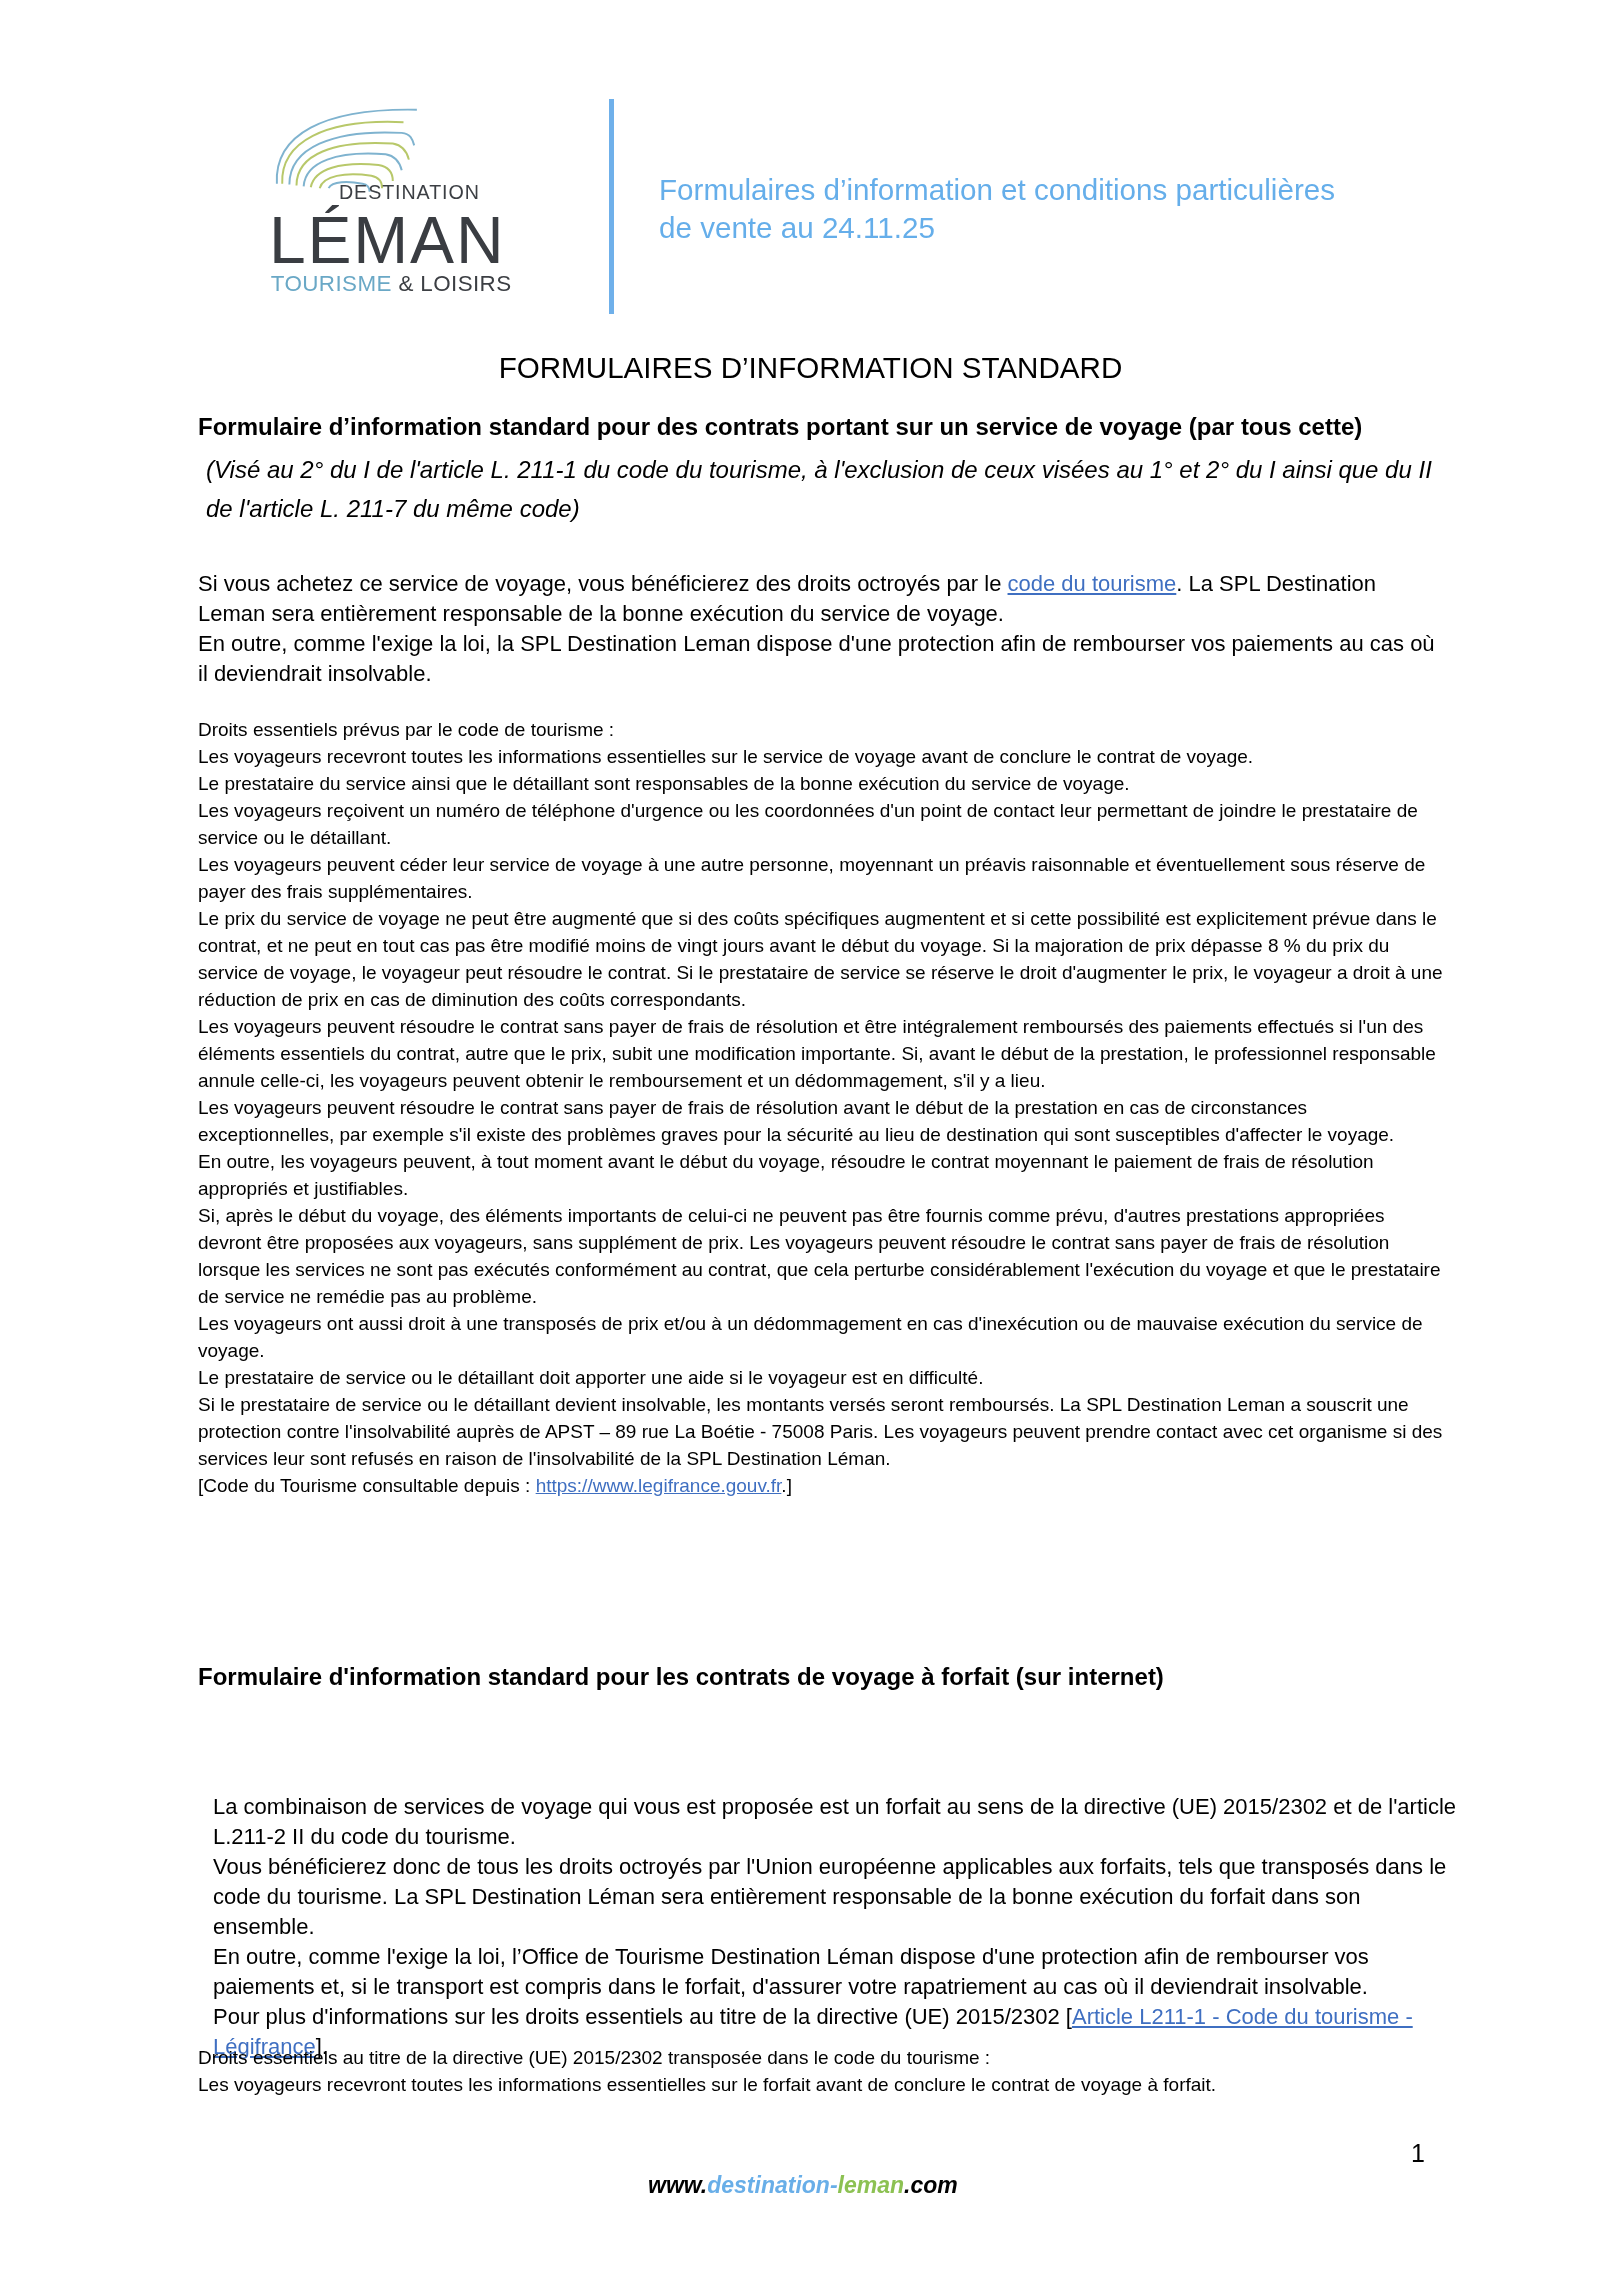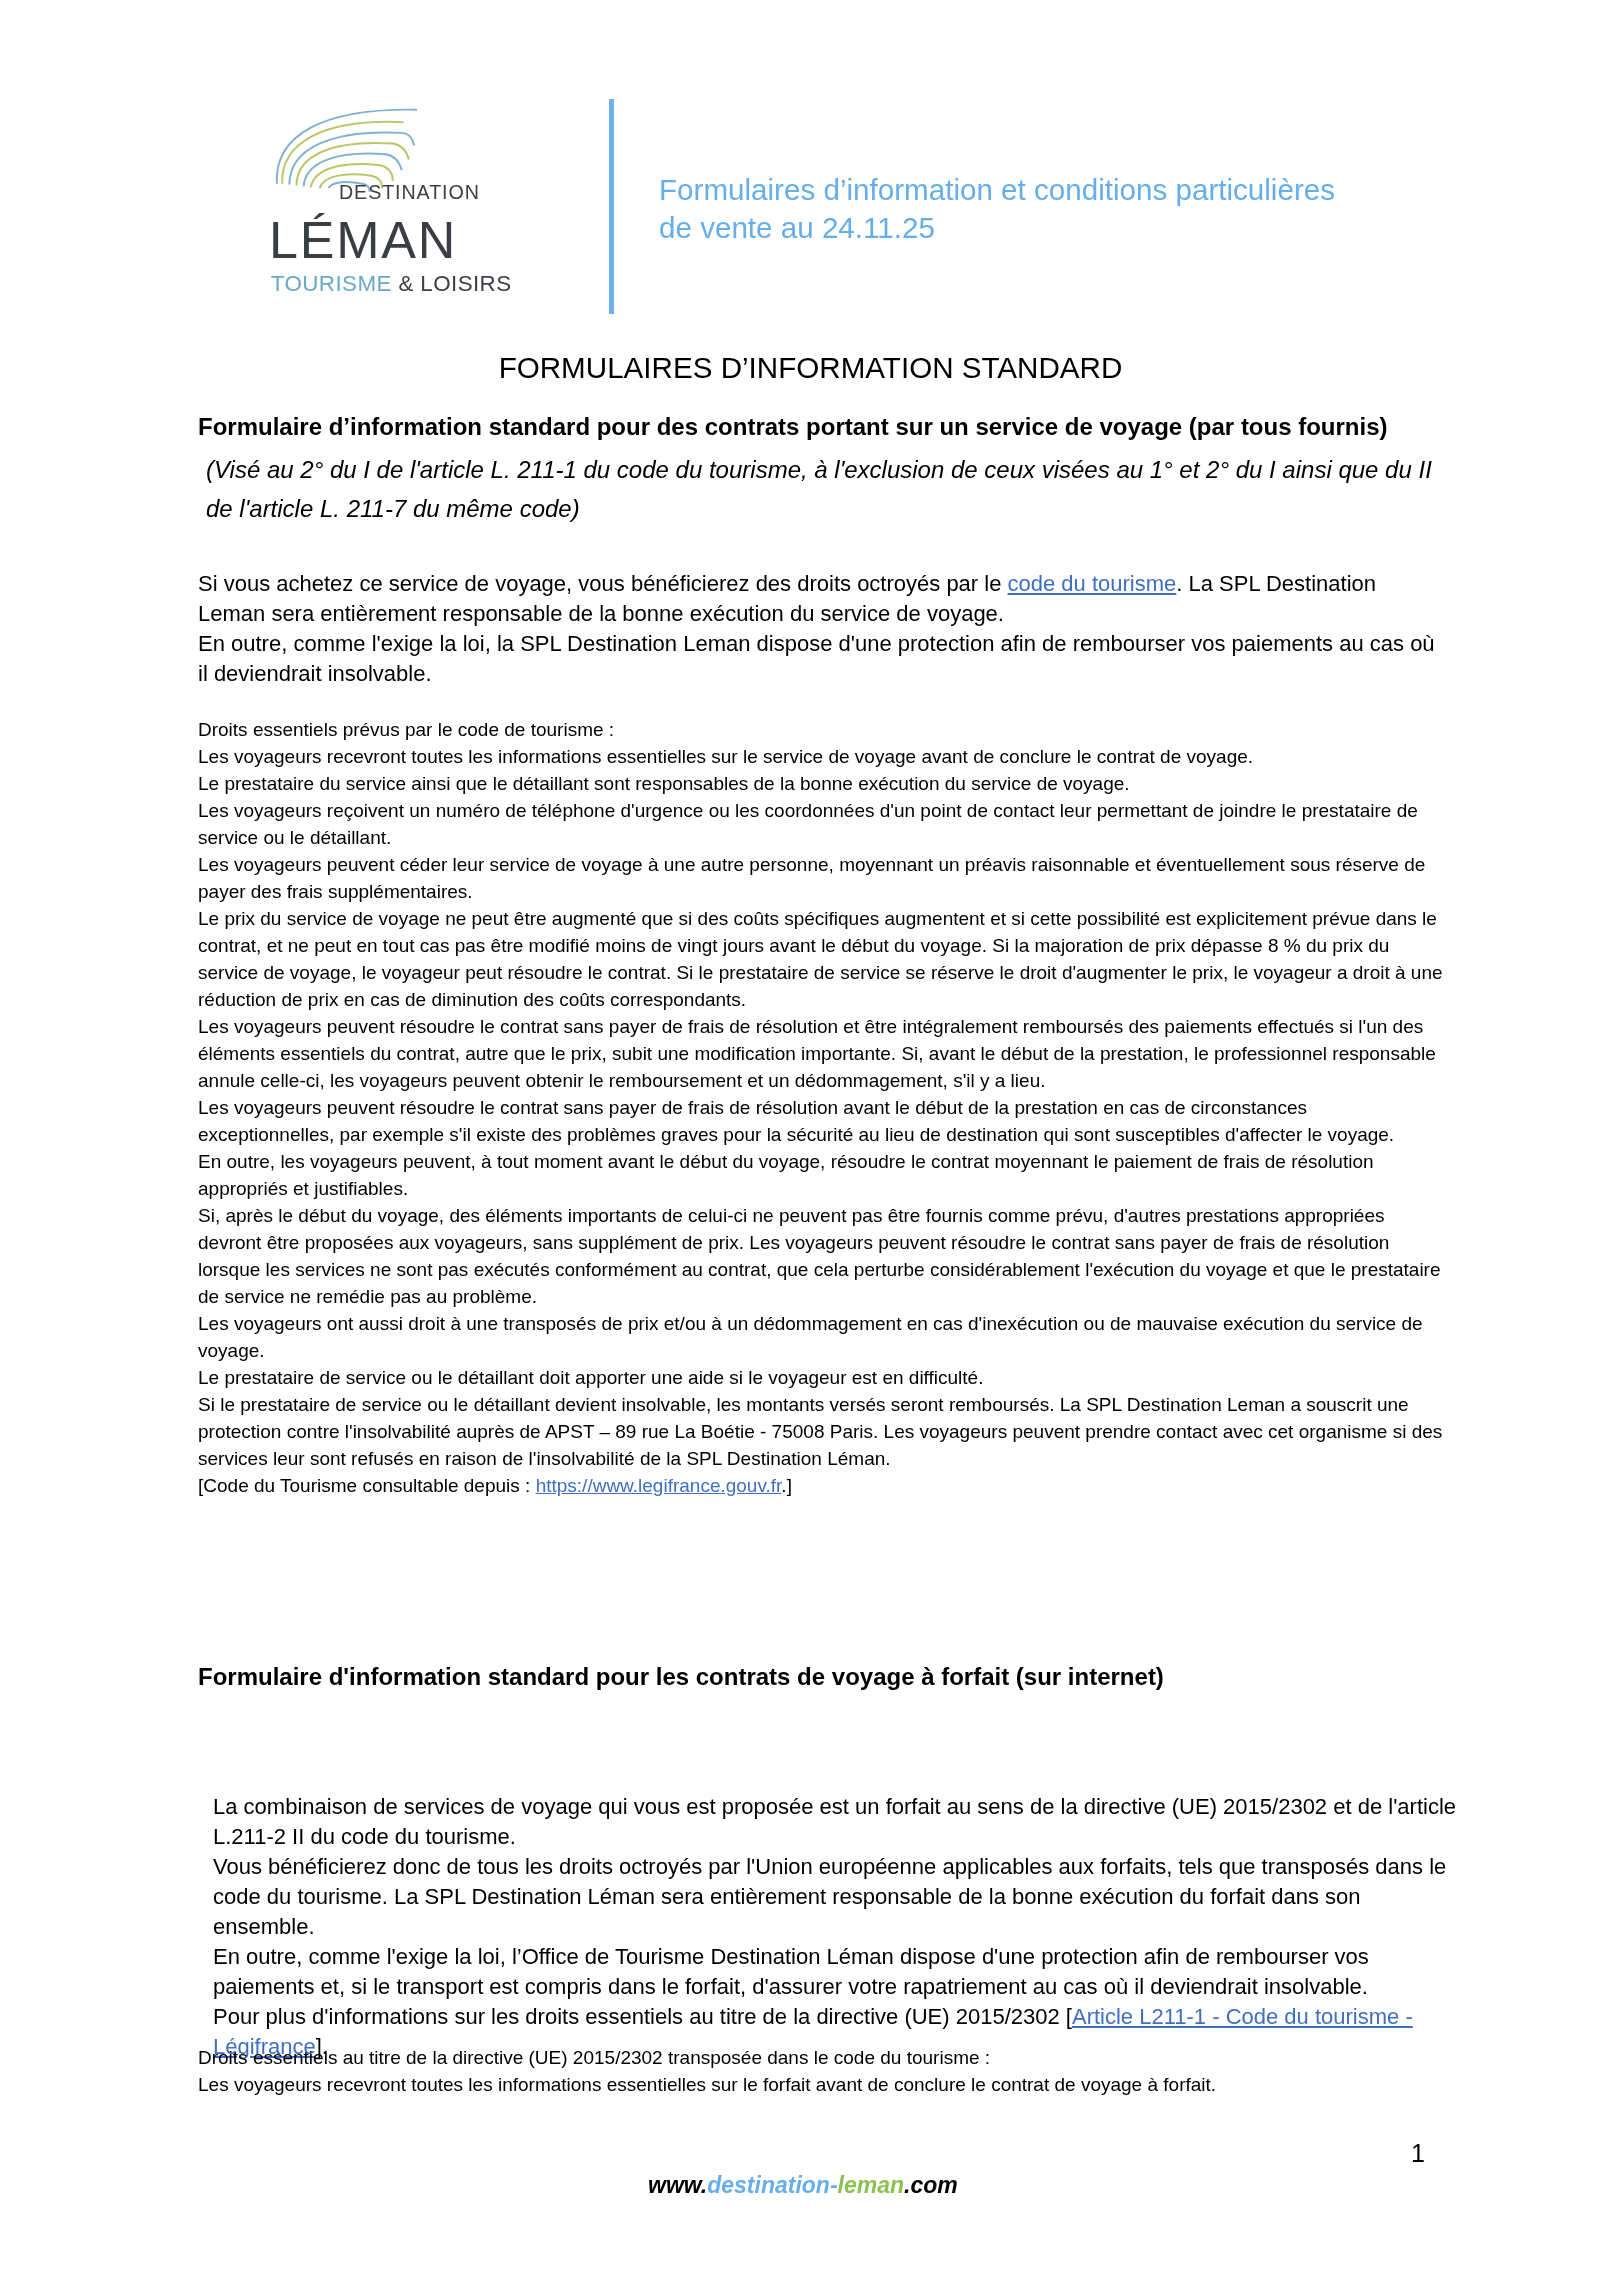--- a/index.html
+++ b/index.html
@@ -3,21 +3,21 @@
 <meta charset="utf-8">
 <style>
   html, body { margin: 0; padding: 0; background: #ffffff; }
   body { width: 1621px; height: 2293px; position: relative; overflow: hidden;
          font-family: "Liberation Sans", sans-serif; color: #000; }
 
   .header { position: absolute; left: 269px; top: 99px; width: 1164px; height: 215px; }
   .logo { position: absolute; left: 0; top: 0; width: 287px; height: 206px; }
   .logo svg { position: absolute; left: 0; top: 0; }
   .logo .dest { position: absolute; left: 70px; top: 82px; font-size: 19.7px; letter-spacing: 0.9px; color: #3c3f44; }
-  .logo .leman { position: absolute; left: 0; top: 106px; font-size: 52px; font-weight: normal; color: #3a3d42; letter-spacing: 1.8px; line-height: 70px; }
+  .logo .leman { position: absolute; left: 0; top: 106px; font-size: 66px; font-weight: normal; color: #3a3d42; letter-spacing: 1.8px; line-height: 70px; }
   .logo .tl { position: absolute; left: 1.8px; top: 172px; font-size: 22.4px; color: #3c3f44; letter-spacing: 0.4px; white-space: nowrap; }
   .logo .tl .tour { color: #6aa8c6; }
   .divider { position: absolute; left: 340px; top: 0; width: 4.5px; height: 215px; background: #6fb0ea; }
   .header-title { position: absolute; left: 390px; top: 72px; width: 716px; font-size: 29.6px; line-height: 38px; font-weight: normal; color: #65aeea; }
 
   .doc-title { position: absolute; left: 0; width: 1621px; top: 351px; text-align: center; font-size: 29.6px; }
 
   .section { position: absolute; left: 198px; width: 1245px; }
   .h-bold { font-weight: bold; font-size: 24px; line-height: 30px; margin: 0; }
   .h-ital { font-style: italic; font-size: 24px; line-height: 39px; margin: 8px; }
@@ -52,21 +52,21 @@
     <div class="leman">LÉMAN</div>
     <div class="tl"><span class="tour">TOURISME</span><span> &amp; LOISIRS</span></div>
   </div>
   <div class="divider"></div>
   <div class="header-title">Formulaires d’information et conditions particulières de vente au 24.11.25</div>
 </div>
 
 <div class="doc-title">FORMULAIRES D’INFORMATION STANDARD</div>
 
 <div class="section" style="top:412px;">
-  <p class="h-bold">Formulaire d’information standard pour des contrats portant sur un service de voyage (par tous fournis)</p>
+  <p class="h-bold">Formulaire d’information standard pour des contrats portant sur un service de voyage (par tous cette)</p>
   <p class="h-ital">(Visé au 2° du I de l'article L. 211-1 du code du tourisme, à l'exclusion de ceux visées au 1° et 2° du I ainsi que du II de l'article L. 211-7 du même code)</p>
 </div>
 
 <div class="section" style="top:569px;">
   <p class="p-lg"><span>Si vous achetez ce service de voyage, vous bénéficierez des droits octroyés par le </span><a class="lnk" href="#">code du tourisme</a><span>. La SPL Destination Leman sera entièrement responsable de la bonne exécution du service de voyage.</span></p>
   <p class="p-lg">En outre, comme l'exige la loi, la SPL Destination Leman dispose d'une protection afin de rembourser vos paiements au cas où il deviendrait insolvable.</p>
 </div>
 
 <div class="section" style="top:716px;">
   <p class="p-sm">Droits essentiels prévus par le code de tourisme :</p>

